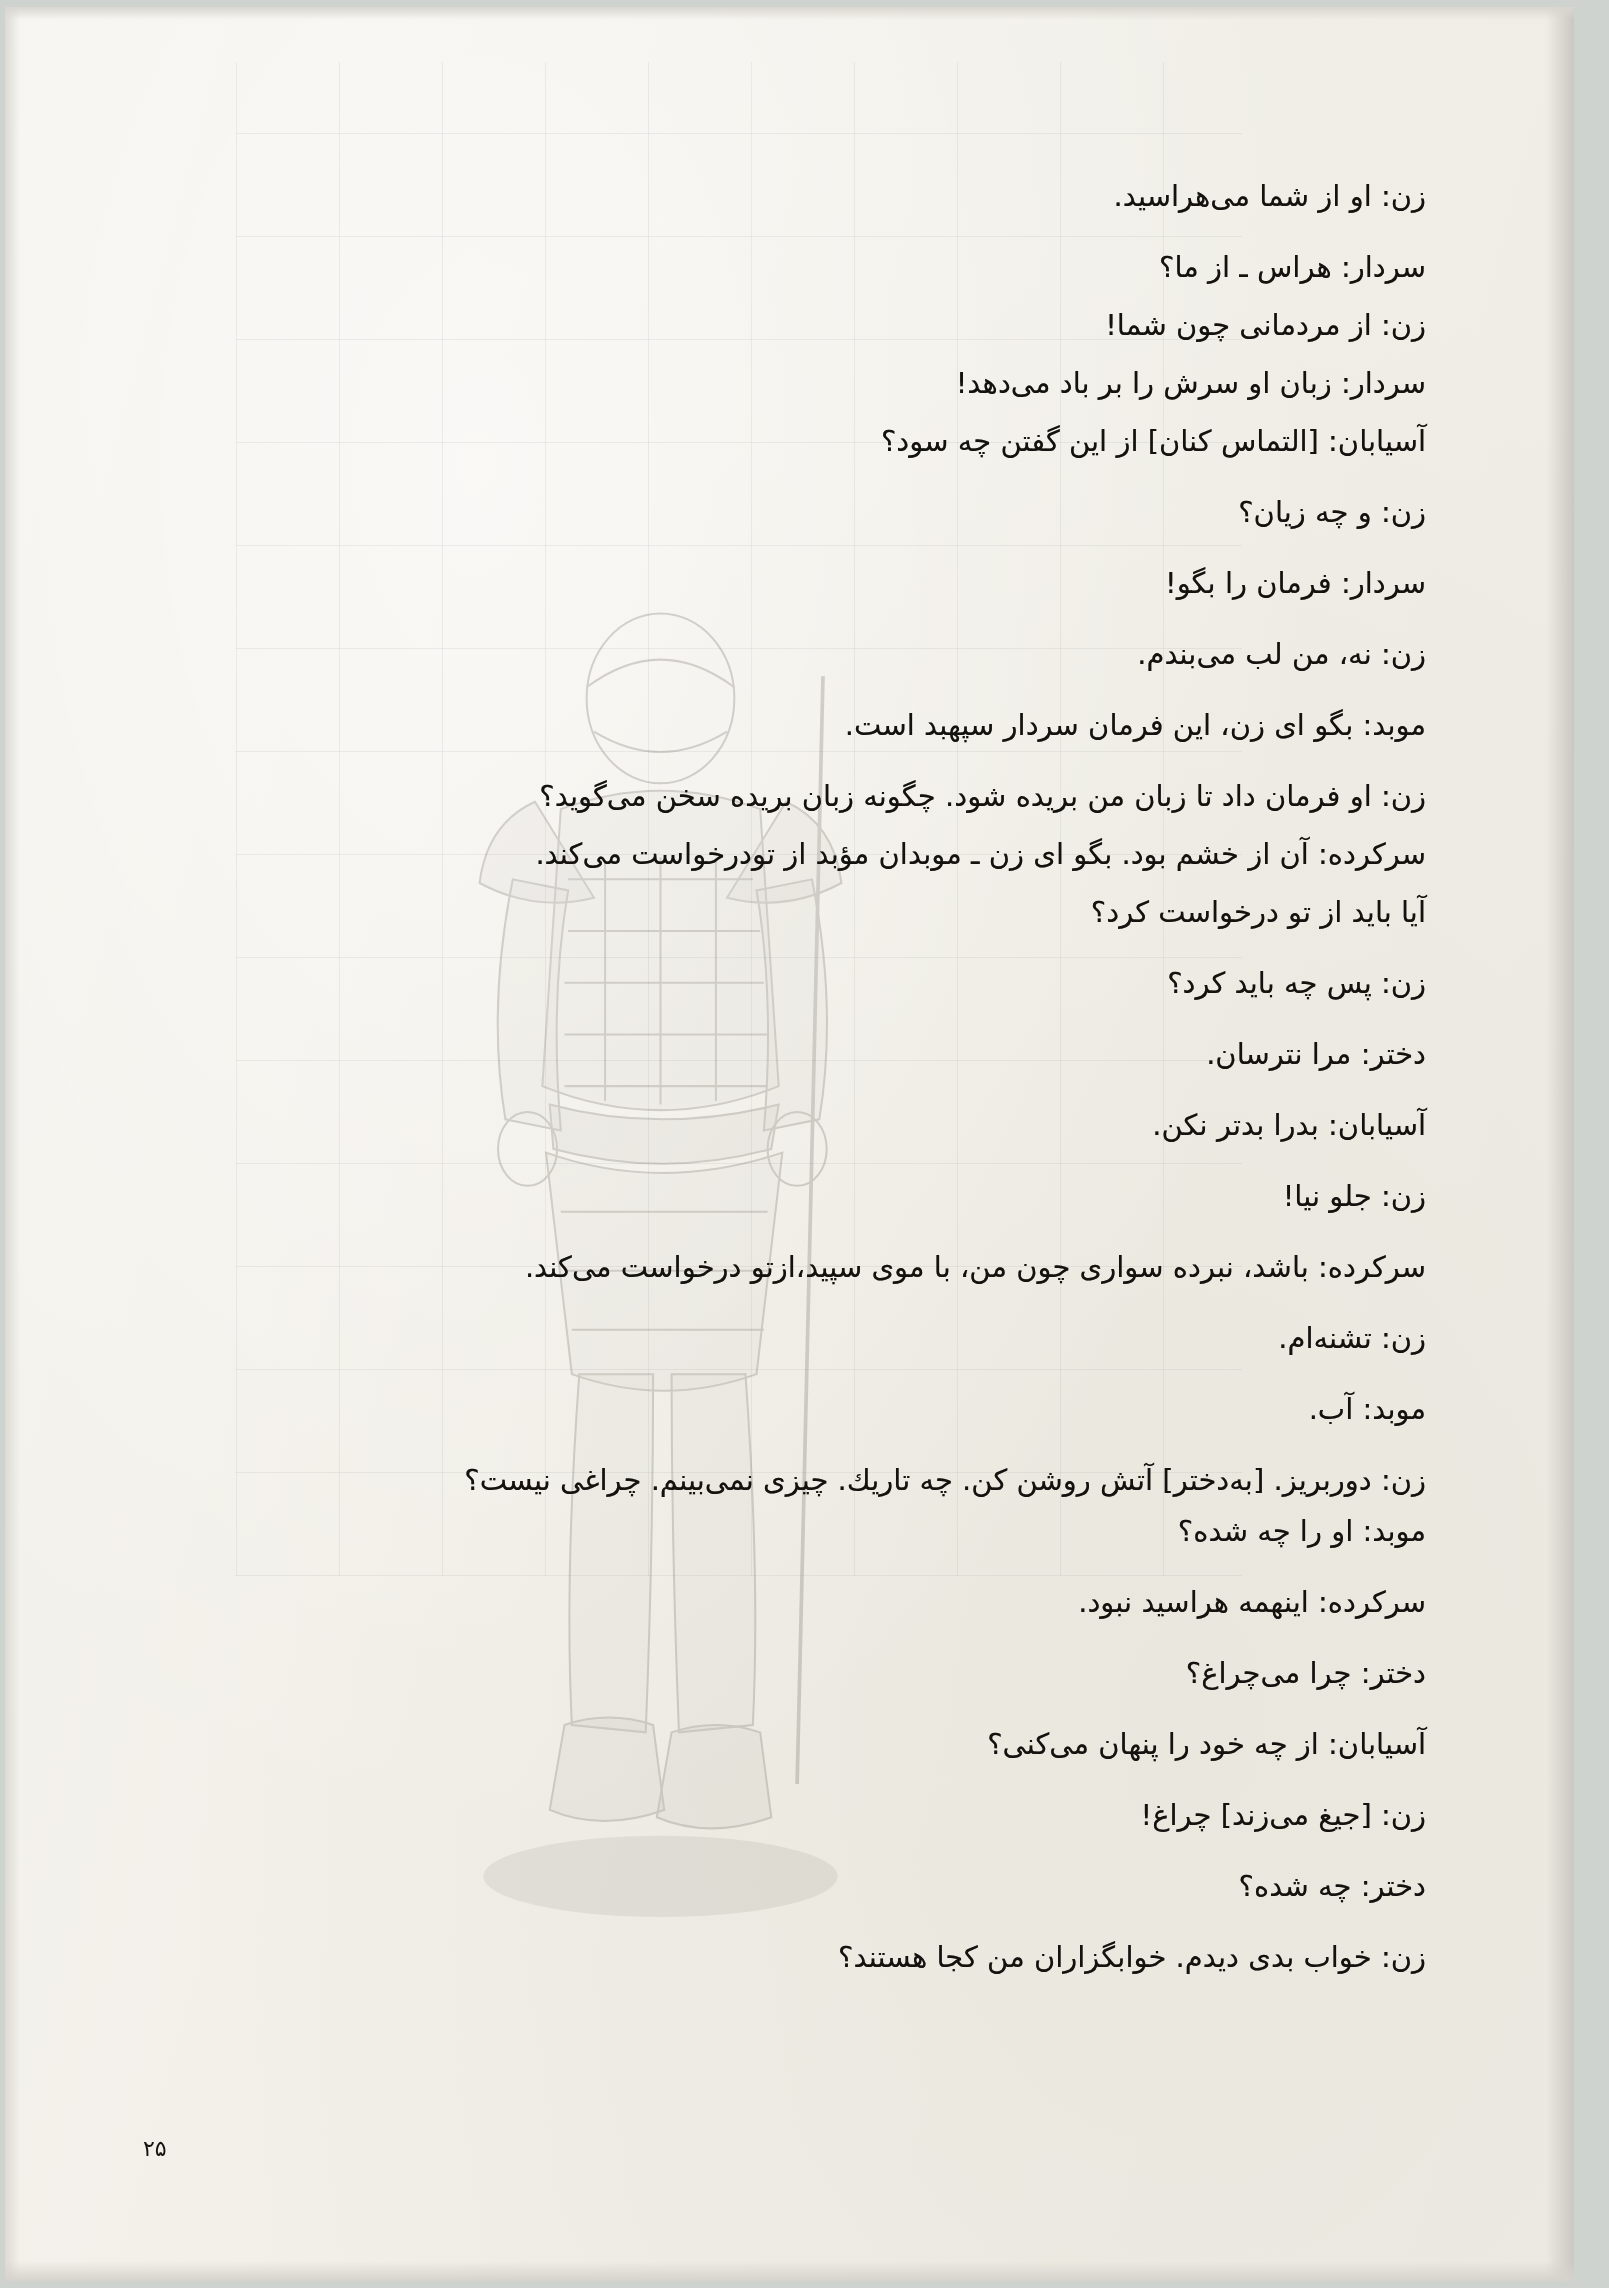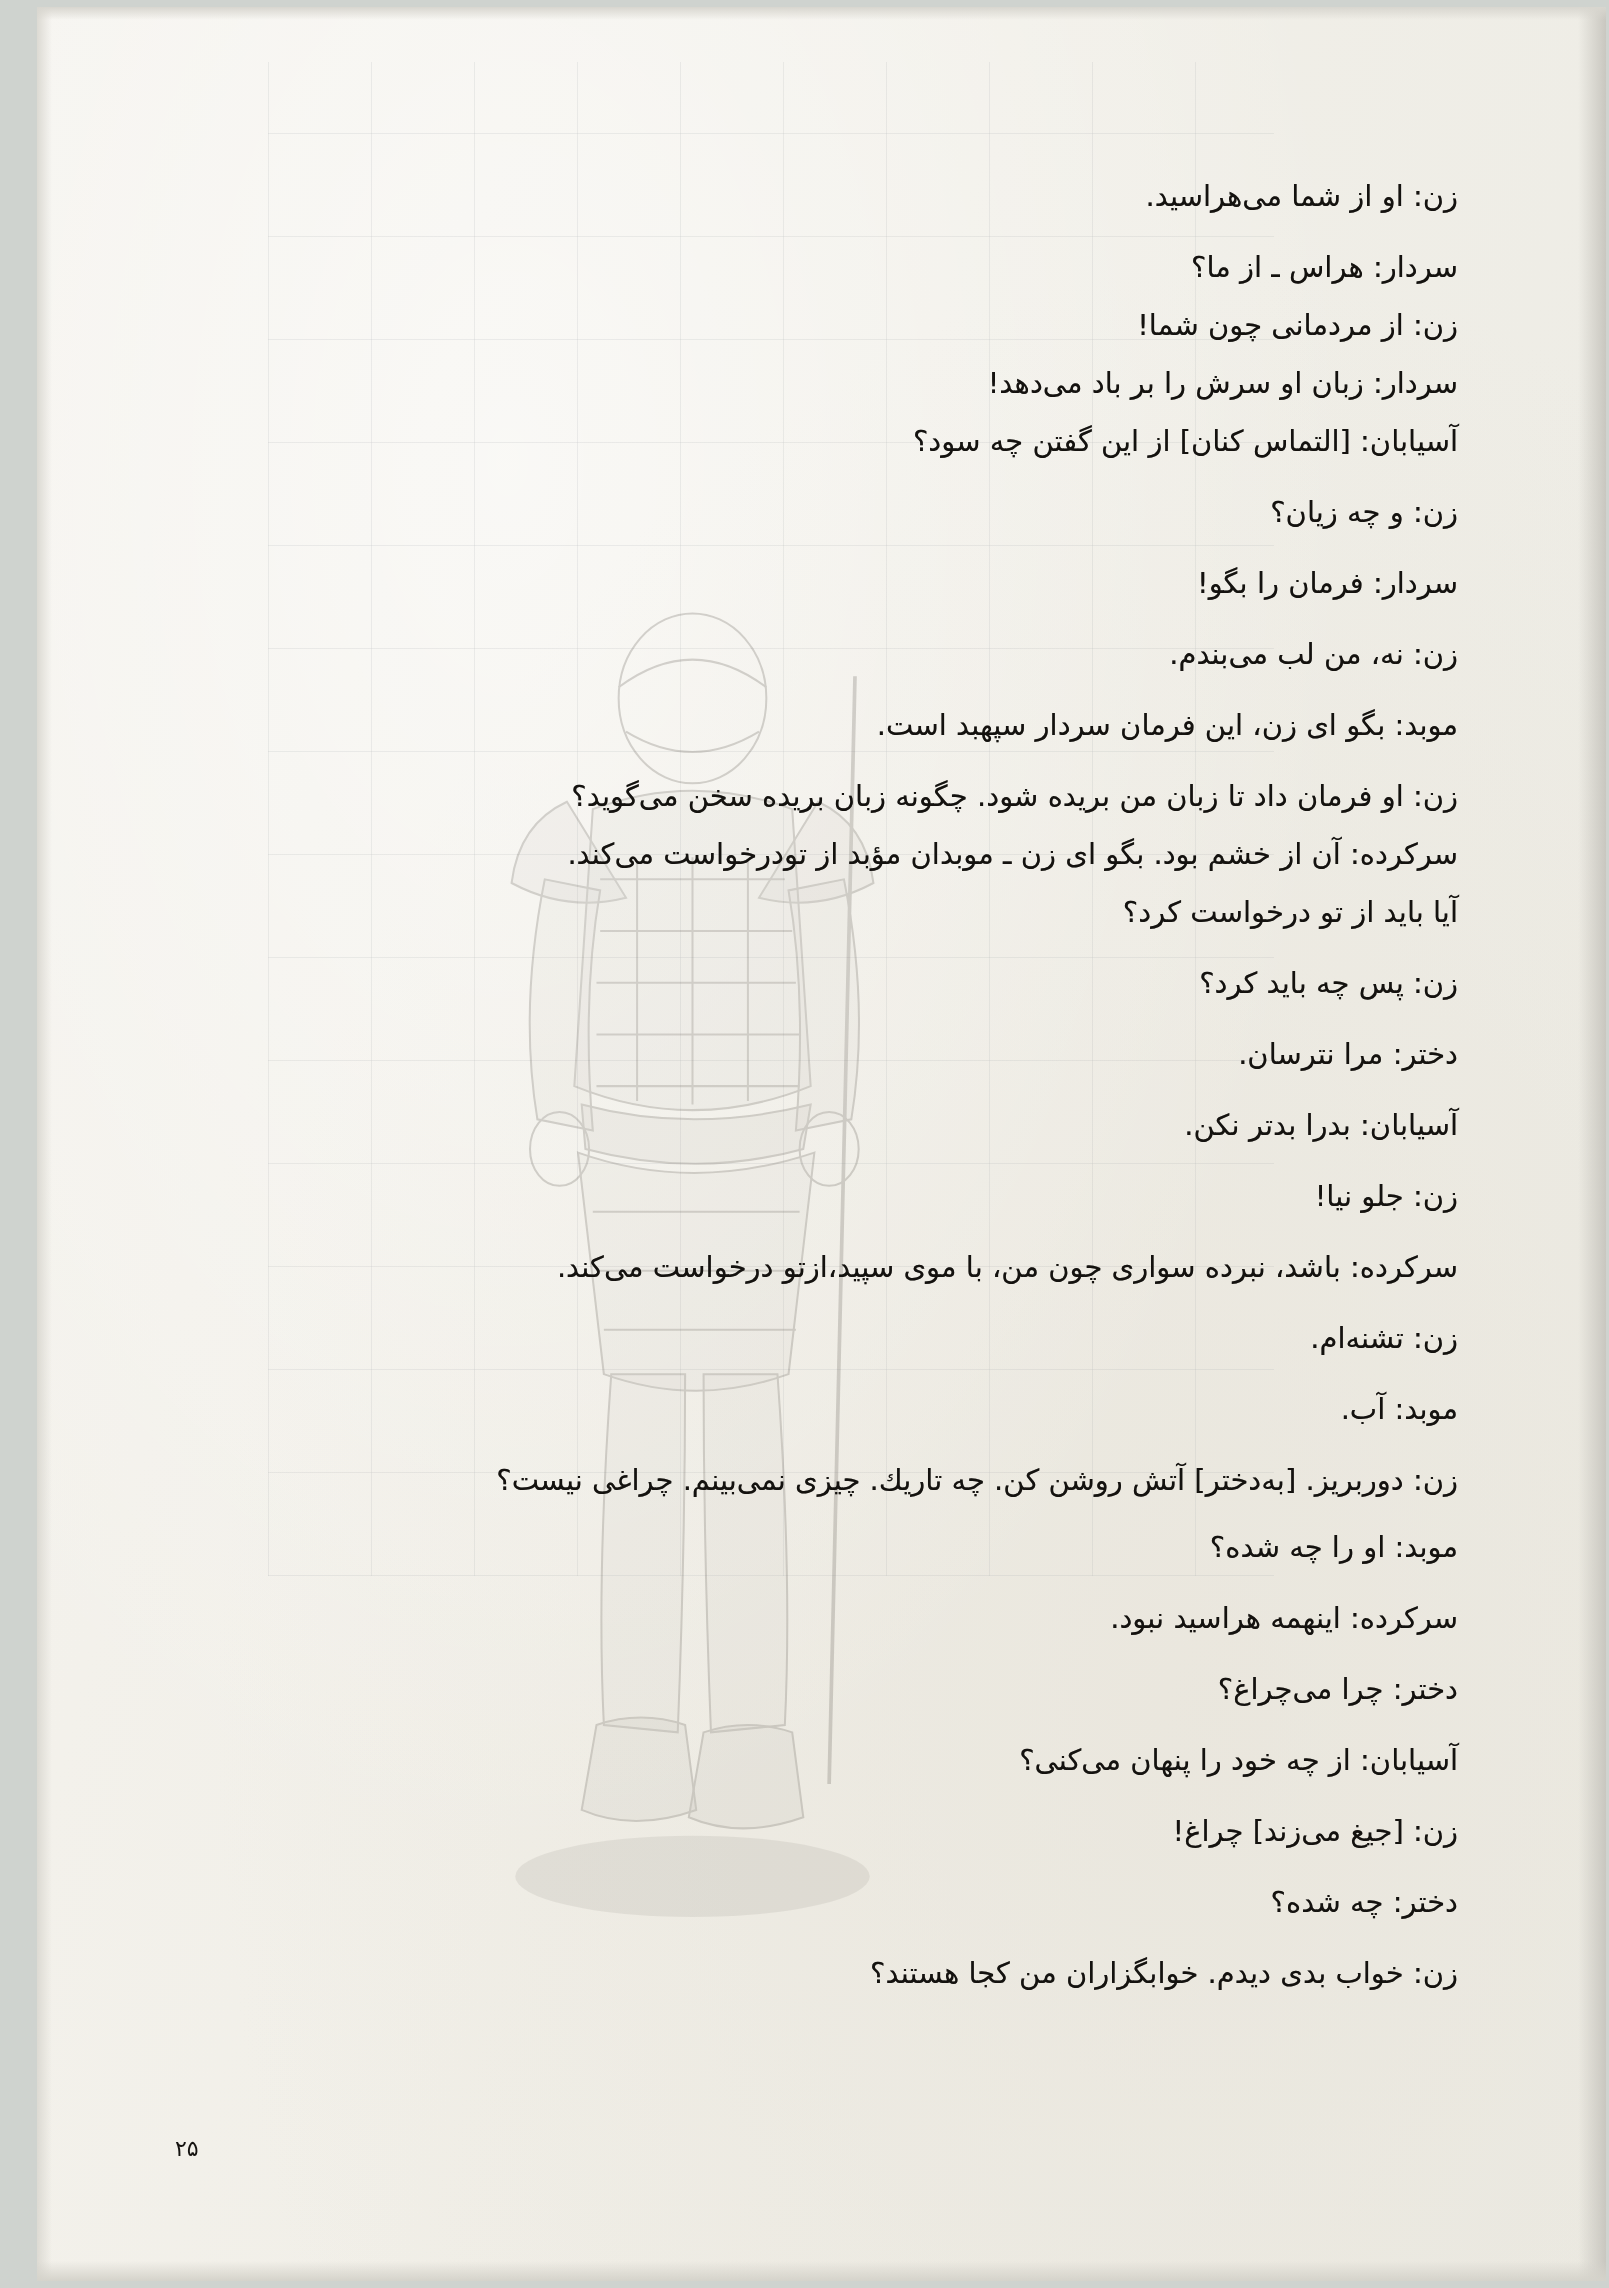--- a/index.html
+++ b/index.html
@@ -9,21 +9,21 @@
   }
   body {
     width: 1610px;
     height: 2289px;
     font-family: "DejaVu Sans", sans-serif;
   }
 
   
   .page {
     position: absolute;
-    left: 36px;
+    left: 4px;
     top: 7.4px;
     width: 1569px;
     height: 2274px;
     background: #4d7c0f;
     box-shadow: 0 0 0 0.9px #e2e0da inset;
     overflow: hidden;
   }
   
   .paper-tint {
     position: absolute;
@@ -102,21 +102,21 @@
     font-family: "DejaVu Sans", sans-serif;
     font-size: 29px;
     line-height: 1.62;
   }
   .line {
     margin: 0 0 24px 0;
     white-space: normal;
     text-shadow: 0 0 0.4px rgba(20,18,15,0.5);
   }
   .line.tight { margin-bottom: 11px; }
-  .line.wrapped { margin-bottom: 20px; }
+  .line.wrapped { margin-bottom: 4px; }
   .line.indent-center { text-align: right; }
 
   
   .folio {
     position: absolute;
     left: 138px;
     bottom: 120px;
     font-size: 22px;
     font-weight: normal;
     color: #14120f;

